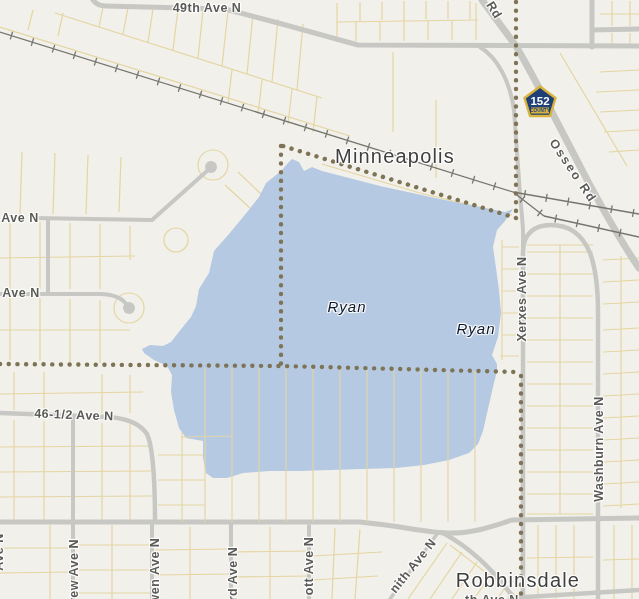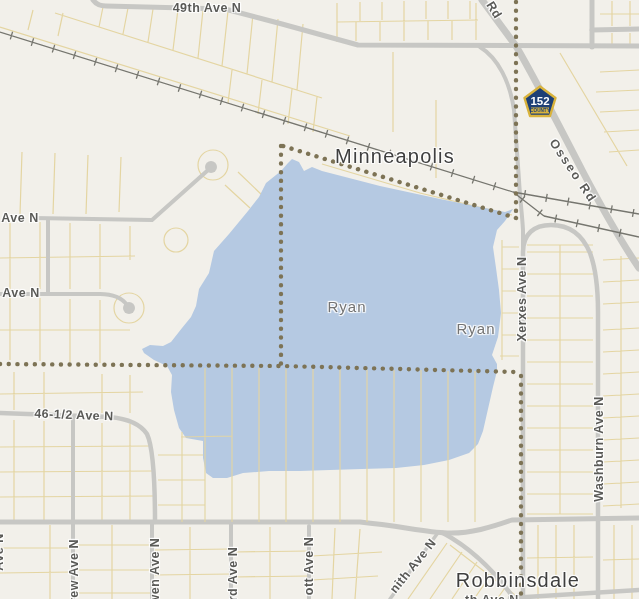--- a/index.html
+++ b/index.html
@@ -3,21 +3,21 @@
 <meta charset="utf-8">
 <style>
   html,body{margin:0;padding:0;background:#ddd;}
   #map{position:relative;width:639px;height:599px;overflow:hidden;
        font-family:"Liberation Sans",sans-serif;background:var(--land,#f2f0ea);}
   #map svg.base{position:absolute;left:0;top:0;}
   .lbl{position:absolute;white-space:nowrap;pointer-events:none;
        text-shadow:-1px -1px 1px #fff,1px -1px 1px #fff,-1px 1px 1px #fff,1px 1px 1px #fff,0 0 2px #fff;}
   .street{font-weight:700;font-size:12.5px;color:#5a5a57;letter-spacing:.5px;}
   .city{font-weight:400;font-size:20px;color:#3f3f3f;letter-spacing:1.2px;}
-  .water-lbl{font-size:15px;color:#737373;letter-spacing:1px;font-weight:400;}
+  .water-lbl{font-style:italic;font-size:15px;color:#0f172a;letter-spacing:1px;font-weight:400;}
   .shield{position:absolute;left:523px;top:85px;width:34px;height:34px;}
   .shield text{font-family:"Liberation Sans",sans-serif;}
 </style>
 </head>
 <body>
 
 <div id="map" style="--land: #f2f0ea;">
 
 <svg class="base" width="639" height="599" viewBox="0 0 639 599">
 

